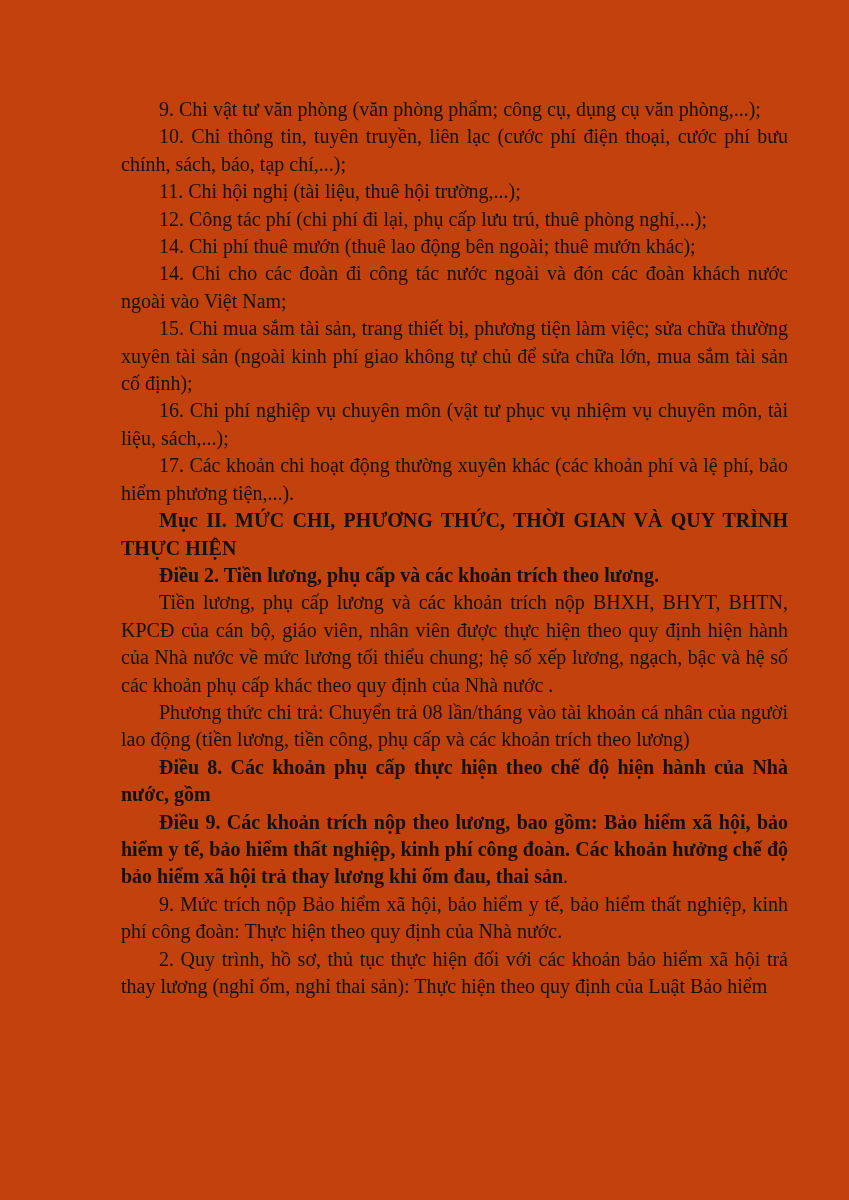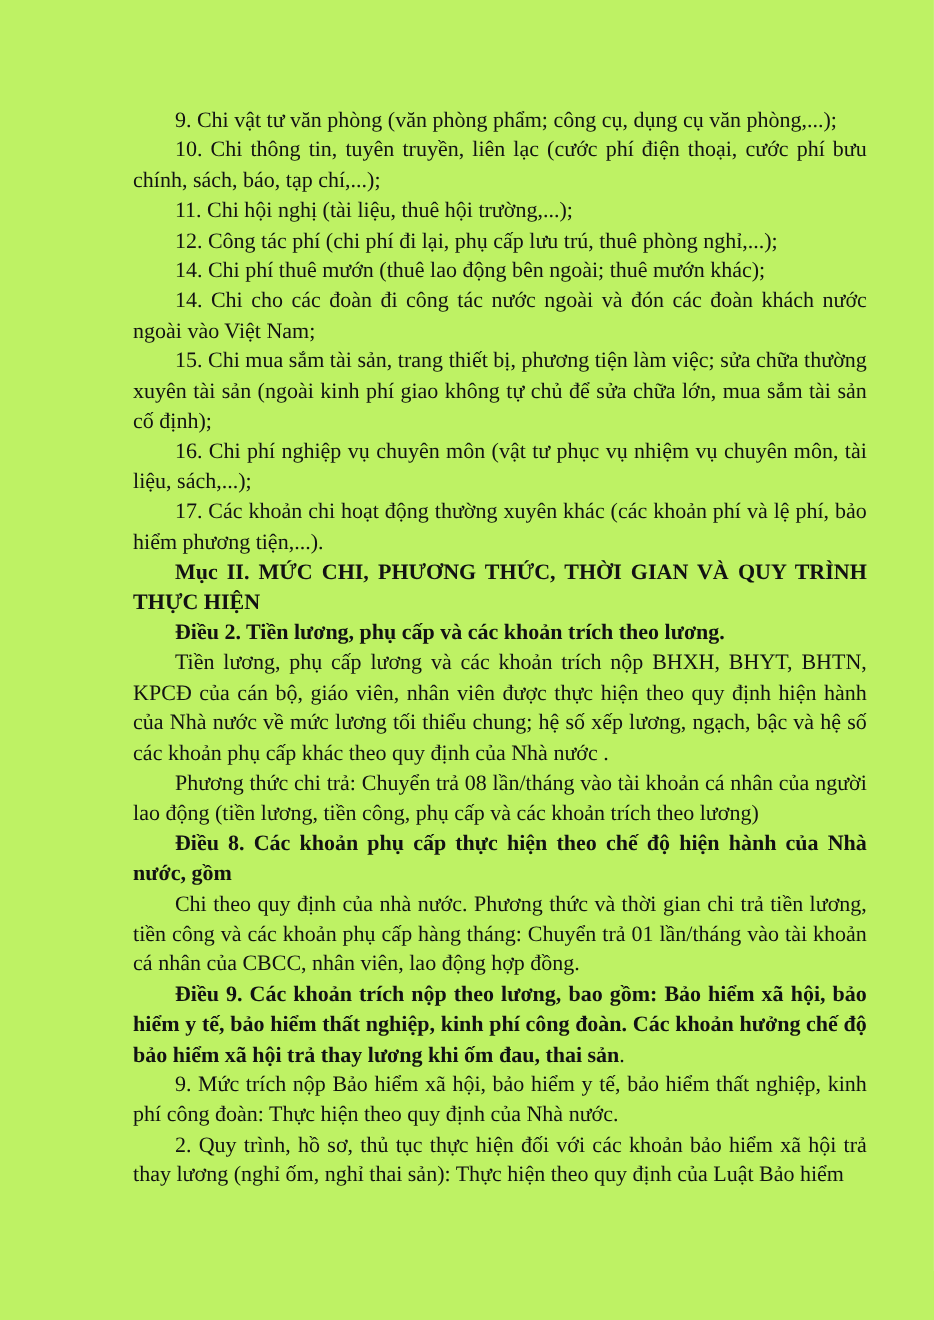--- a/index.html
+++ b/index.html
@@ -4,21 +4,21 @@
 <style>
   html, body {
     margin: 0;
     padding: 0;
     background: #ffffff;
   }
   .page {
     position: relative;
     width: 849px;
     height: 1200px;
-    background: #bef264;
+    background: #c2410c;
     box-sizing: border-box;
     overflow: hidden;
   }
   .doc-body {
     position: absolute;
     top: 96px;
     left: 121px;
     width: 667px;
     font-family: "Liberation Serif", "DejaVu Serif", serif;
     font-size: 20px;
@@ -50,18 +50,17 @@
       <p class="para"><span class="t">14. Chi phí thuê mướn (thuê lao động bên ngoài; thuê mướn khác);</span></p>
       <p class="para"><span class="t">14. Chi cho các đoàn đi công tác nước ngoài và đón các đoàn khách nước ngoài vào Việt Nam;</span></p>
       <p class="para"><span class="t">15. Chi mua sắm tài sản, trang thiết bị, phương tiện làm việc; sửa chữa thường xuyên tài sản (ngoài kinh phí giao không tự chủ để sửa chữa lớn, mua sắm tài sản cố định);</span></p>
       <p class="para"><span class="t">16. Chi phí nghiệp vụ chuyên môn (vật tư phục vụ nhiệm vụ chuyên môn, tài liệu, sách,...);</span></p>
       <p class="para"><span class="t">17. Các khoản chi hoạt động thường xuyên khác (các khoản phí và lệ phí, bảo hiểm phương tiện,...).</span></p>
       <p class="para"><span class="b">Mục II. MỨC CHI, PHƯƠNG THỨC, THỜI GIAN VÀ QUY TRÌNH THỰC HIỆN</span></p>
       <p class="para"><span class="b">Điều 2. Tiền lương, phụ cấp và các khoản trích theo lương.</span></p>
       <p class="para"><span class="t">Tiền lương, phụ cấp lương và các khoản trích nộp BHXH, BHYT, BHTN, KPCĐ của cán bộ, giáo viên, nhân viên được thực hiện theo quy định hiện hành của Nhà nước về mức lương tối thiểu chung; hệ số xếp lương, ngạch, bậc và hệ số các khoản phụ cấp khác theo quy định của Nhà nước .</span></p>
       <p class="para"><span class="t">Phương thức chi trả: Chuyển trả 08 lần/tháng vào tài khoản cá nhân của người lao động (tiền lương, tiền công, phụ cấp và các khoản trích theo lương)</span></p>
       <p class="para"><span class="b">Điều 8. Các khoản phụ cấp thực hiện theo chế độ hiện hành của Nhà nước, gồm</span></p>
-      <p class="para"><span class="t">Chi theo quy định của nhà nước. Phương thức và thời gian chi trả tiền lương, tiền công và các khoản phụ cấp hàng tháng: Chuyển trả 01 lần/tháng vào tài khoản cá nhân của CBCC, nhân viên, lao động hợp đồng.</span></p>
       <p class="para"><span class="b">Điều 9. Các khoản trích nộp theo lương, bao gồm: Bảo hiểm xã hội, bảo hiểm y tế, bảo hiểm thất nghiệp, kinh phí công đoàn. Các khoản hưởng chế độ bảo hiểm xã hội trả thay lương khi ốm đau, thai sản</span><span class="t">.</span></p>
       <p class="para"><span class="t">9. Mức trích nộp Bảo hiểm xã hội, bảo hiểm y tế, bảo hiểm thất nghiệp, kinh phí công đoàn: Thực hiện theo quy định của Nhà nước.</span></p>
       <p class="para"><span class="t">2. Quy trình, hồ sơ, thủ tục thực hiện đối với các khoản bảo hiểm xã hội trả thay lương (nghỉ ốm, nghỉ thai sản): Thực hiện theo quy định của Luật Bảo hiểm</span></p>
     </div>
 </div>
 
 </body></html>

